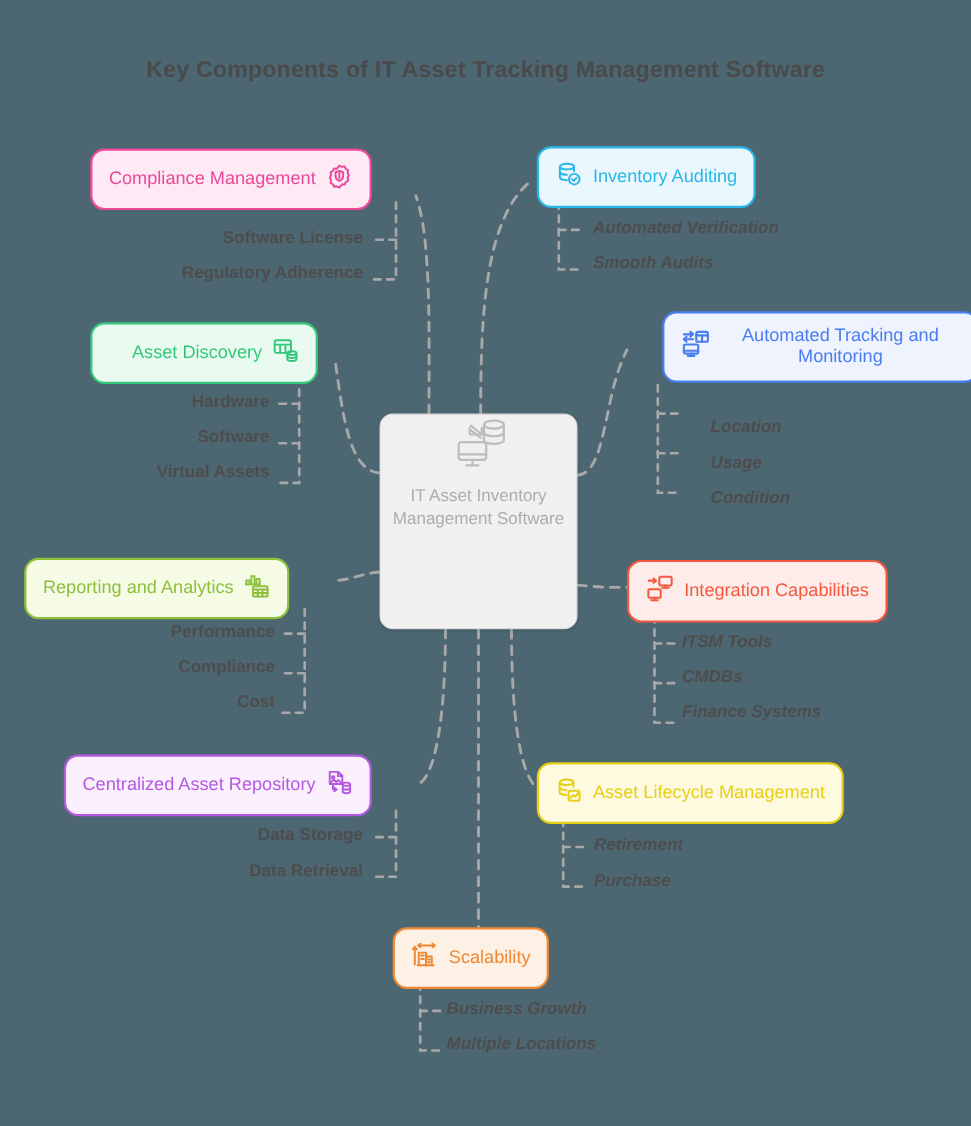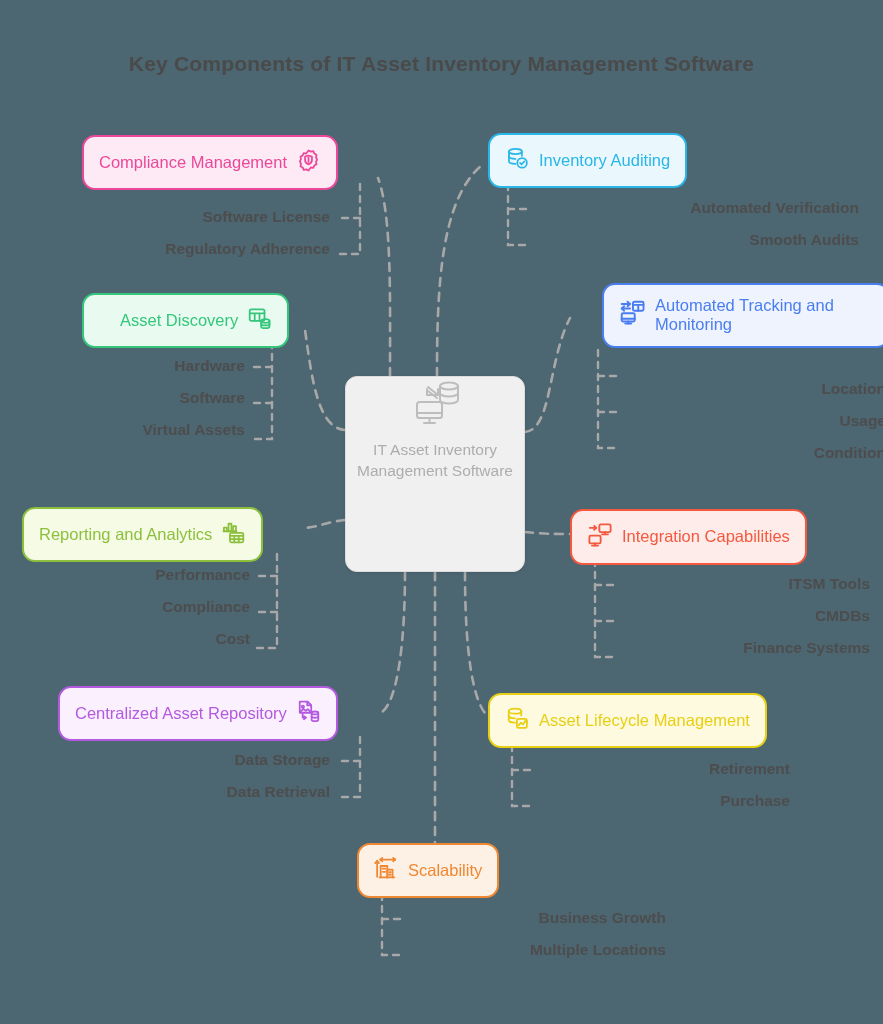--- a/index.html
+++ b/index.html
@@ -23,49 +23,50 @@
   svg#wires path { fill: none; stroke: #a8a8a8; stroke-width: 2.6; stroke-dasharray: 8 7; stroke-linecap: round; }
   svg#wires path.sub { stroke-width: 2.4; stroke-dasharray: 6 6; }
 
   .node {
     position: absolute;
     display: flex; align-items: center; gap: 9px;
     border-radius: 13px;
     padding: 11px 15px;
     font-size: 16.5px; font-weight: 500;
     white-space: nowrap;
+    text-align: center;
   }
   .node .ic { flex: 0 0 auto; display: block; }
   .node .lbl { line-height: 1.18; }
   .node.wrap { white-space: normal; margin-left: 30px; }
 
   
   #center {
     position: absolute; left: 345px; top: 376px;
     width: 180px; height: 196px;
     background: #f0f0f0; border: 1px solid #dcdcdc;
     border-radius: 12px;
     display: flex; flex-direction: column;
     align-items: center; justify-content: flex-start;
     gap: 6px;
     color: #adadad; font-size: 15.5px; text-align: center; line-height: 1.32;
     box-shadow: 0 1px 3px rgba(0,0,0,.10);
   }
 
   .subs { position: absolute; font-size: 15.5px; font-weight: bold; color: #4d4d4d; }
   .subs div { white-space: nowrap; margin-bottom: 14px; }
-  .subs.right { text-align: right; }
+  .subs.right { text-align: left; font-style: italic; }
   .subs.left  { text-align: right; }
 </style>
 </head>
 <body>
 
 <div id="stage">
 
-  <div id="title">Key Components of IT Asset Inventory Management Software</div>
+  <div id="title">Key Components of IT Asset Tracking Management Software</div>
 
   <svg id="wires" viewBox="0 0 883 1024">
 
     <path d="M 390 376 C 390 300 392 215 378 178"></path>
 
     <path d="M 437 376 C 437 290 440 200 482 165"></path>
 
     <path d="M 345 430 C 318 428 312 380 305 330"></path>
 
     <path d="M 525 432 C 552 430 548 360 570 318"></path>

